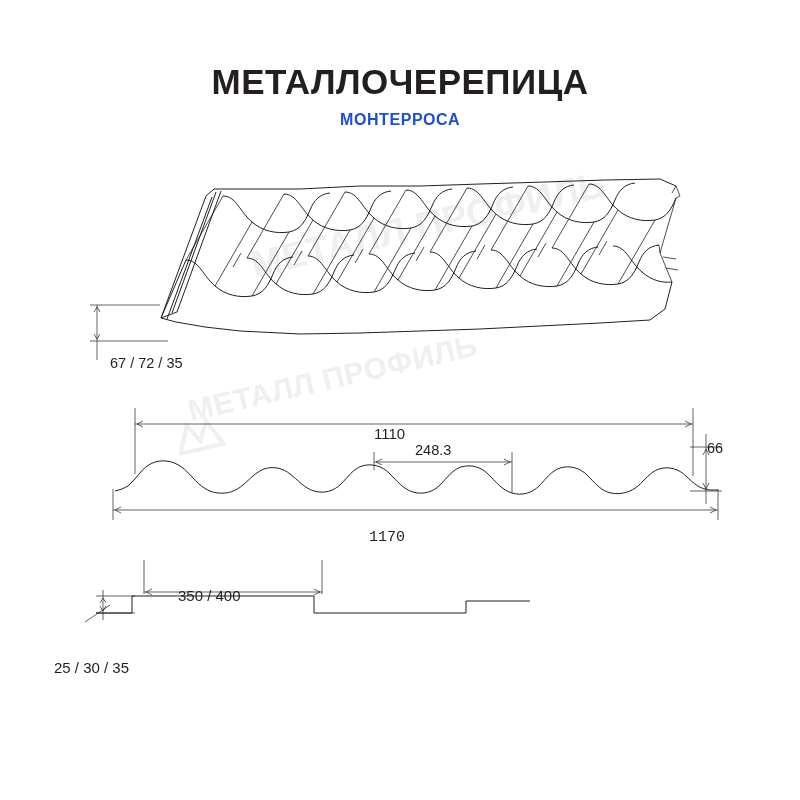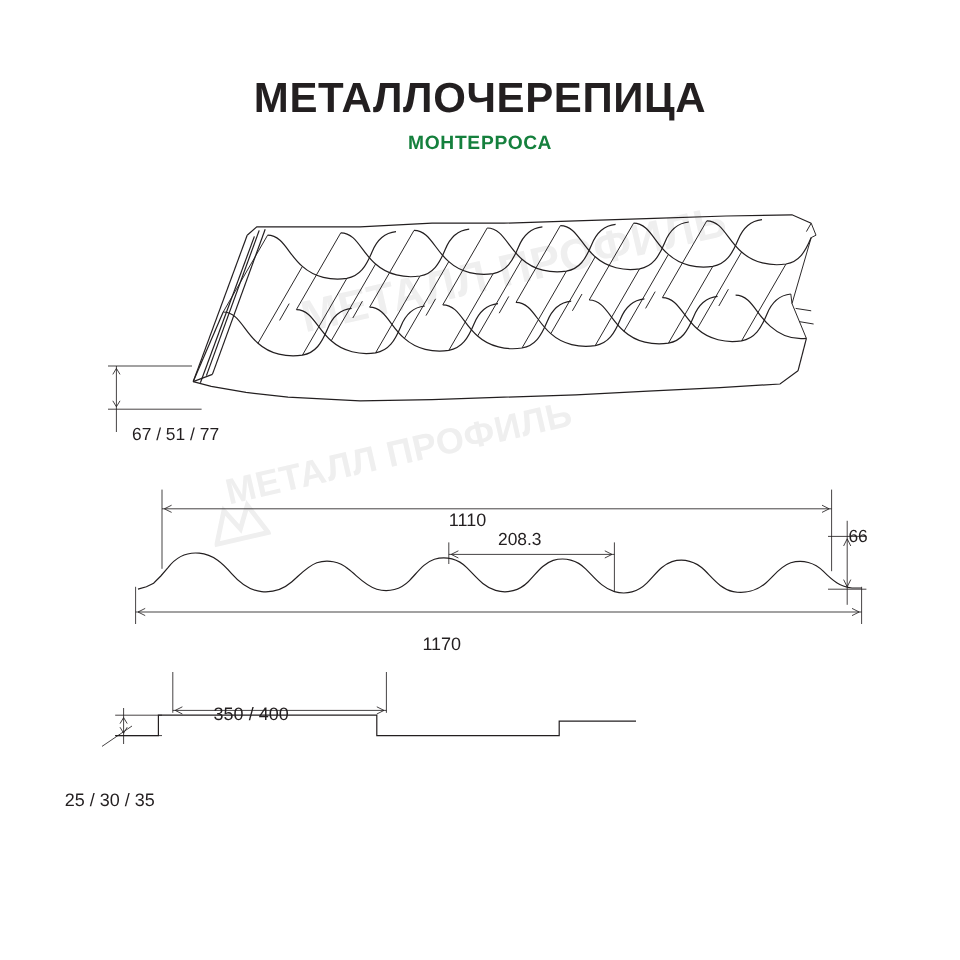--- a/index.html
+++ b/index.html
@@ -36,21 +36,21 @@
     letter-spacing: 0.5px;
     line-height: 40px;
     color: #231f20;
   }
   .title-sub {
     font-size: 16px;
     font-weight: bold;
     letter-spacing: 0.6px;
     line-height: 20px;
     margin-top: 8px;
-    color: #15803d;
+    color: #1d4ed8;
   }
 
   
   .watermark {
     position: absolute;
     left: 175px;
     top: 245px;
     width: 450px;
     height: 220px;
     pointer-events: none;
@@ -279,27 +279,27 @@
       <path class="ln-dim" d="M96 613 L135 613"></path>
       <path class="ln-dim" d="M103 590 L103 620"></path>
       <path class="ln-dim" d="M103 598 L106 603"></path>
       <path class="ln-dim" d="M103 598 L100 603"></path>
       <path class="ln-dim" d="M103 611 L106 606"></path>
       <path class="ln-dim" d="M103 611 L100 606"></path>
       <path class="ln-dim" d="M85 622 L110 605"></path>
     </g>
   </svg>
 
-  <div class="dim" style="left:110px; top:355px;">67 / 51 / 77</div>
+  <div class="dim" style="left:110px; top:355px;">67 / 72 / 35</div>
 
   <div class="dim big" style="left:374px; top:399px;">1110</div>
 
-  <div class="dim" style="left:415px; top:442px;">208.3</div>
+  <div class="dim" style="left:415px; top:442px;">248.3</div>
 
   <div class="dim" style="left:707px; top:440px;">66</div>
 
-  <div class="dim big" style="left:352px; top:503px;">1170</div>
+  <div class="dim big" style="left:369px; top:503px;font-family:Liberation Mono, monospace;">1170</div>
 
   <div class="dim big" style="left:178px; top:561px;text-align:center;">350 / 400</div>
 
   <div class="dim big" style="left:54px; top:633px;">25 / 30 / 35</div>
 
 </div>
 
 </body></html>

